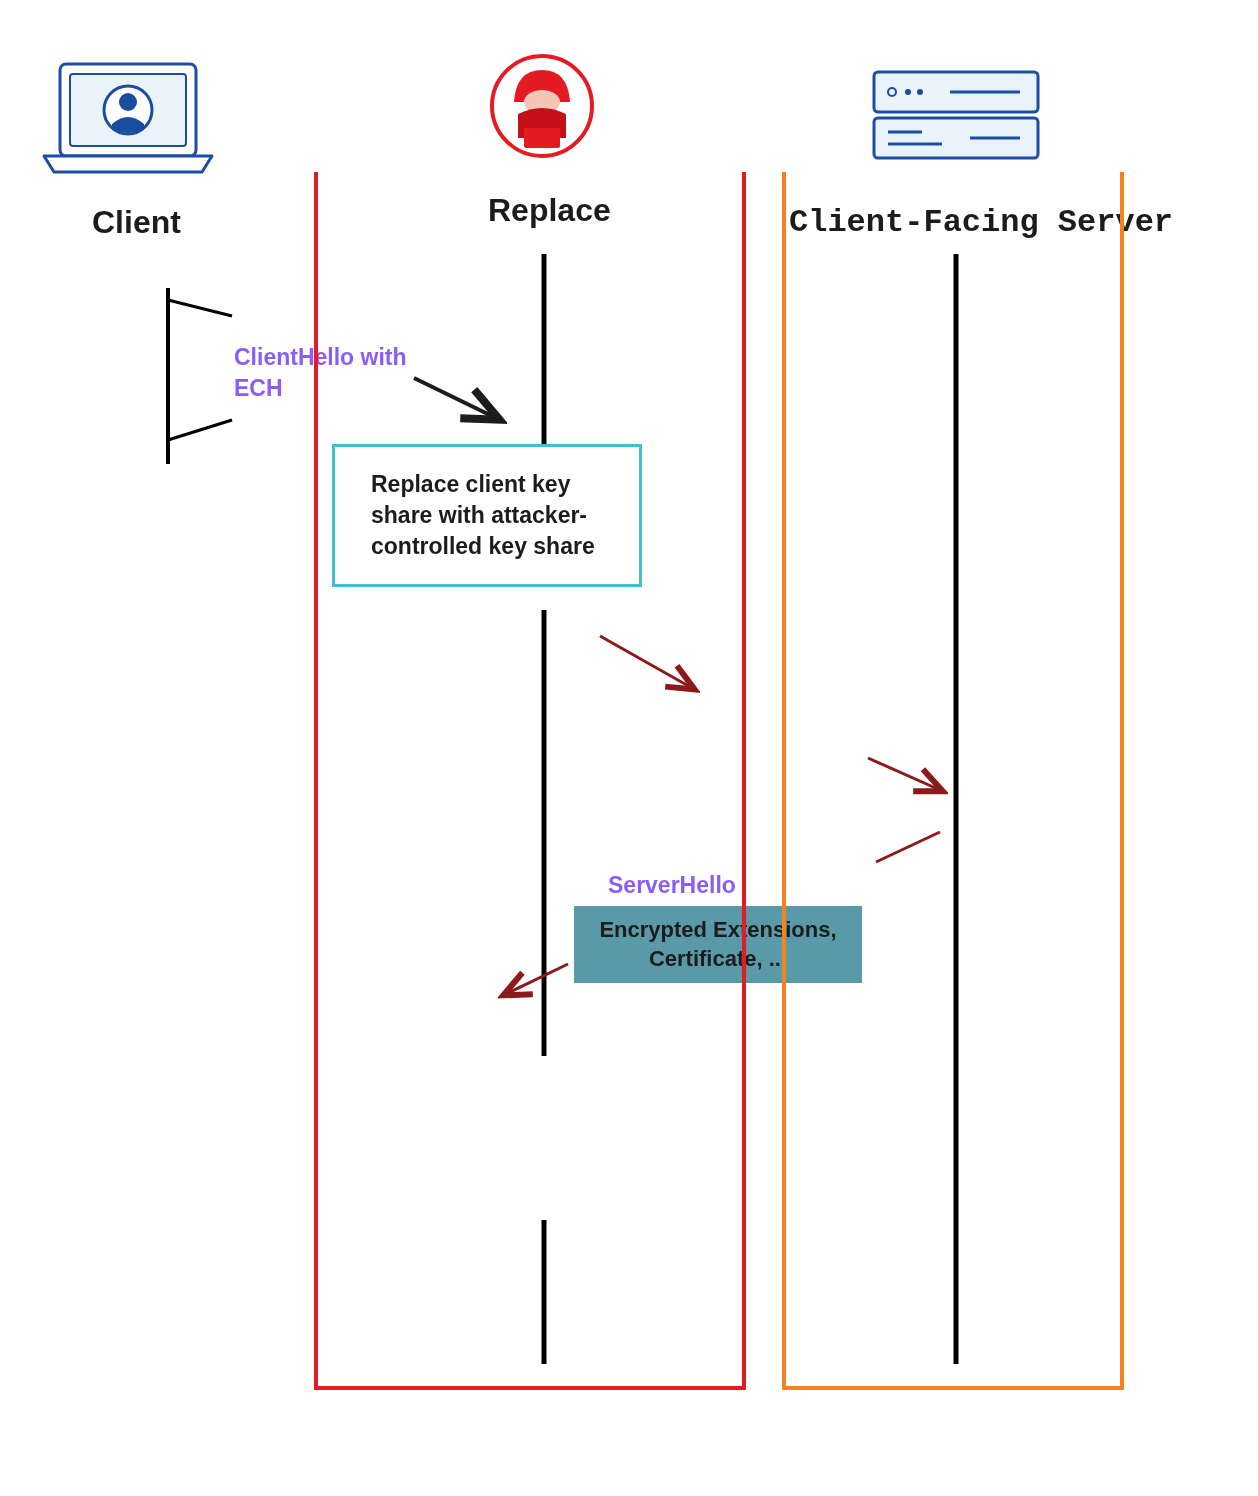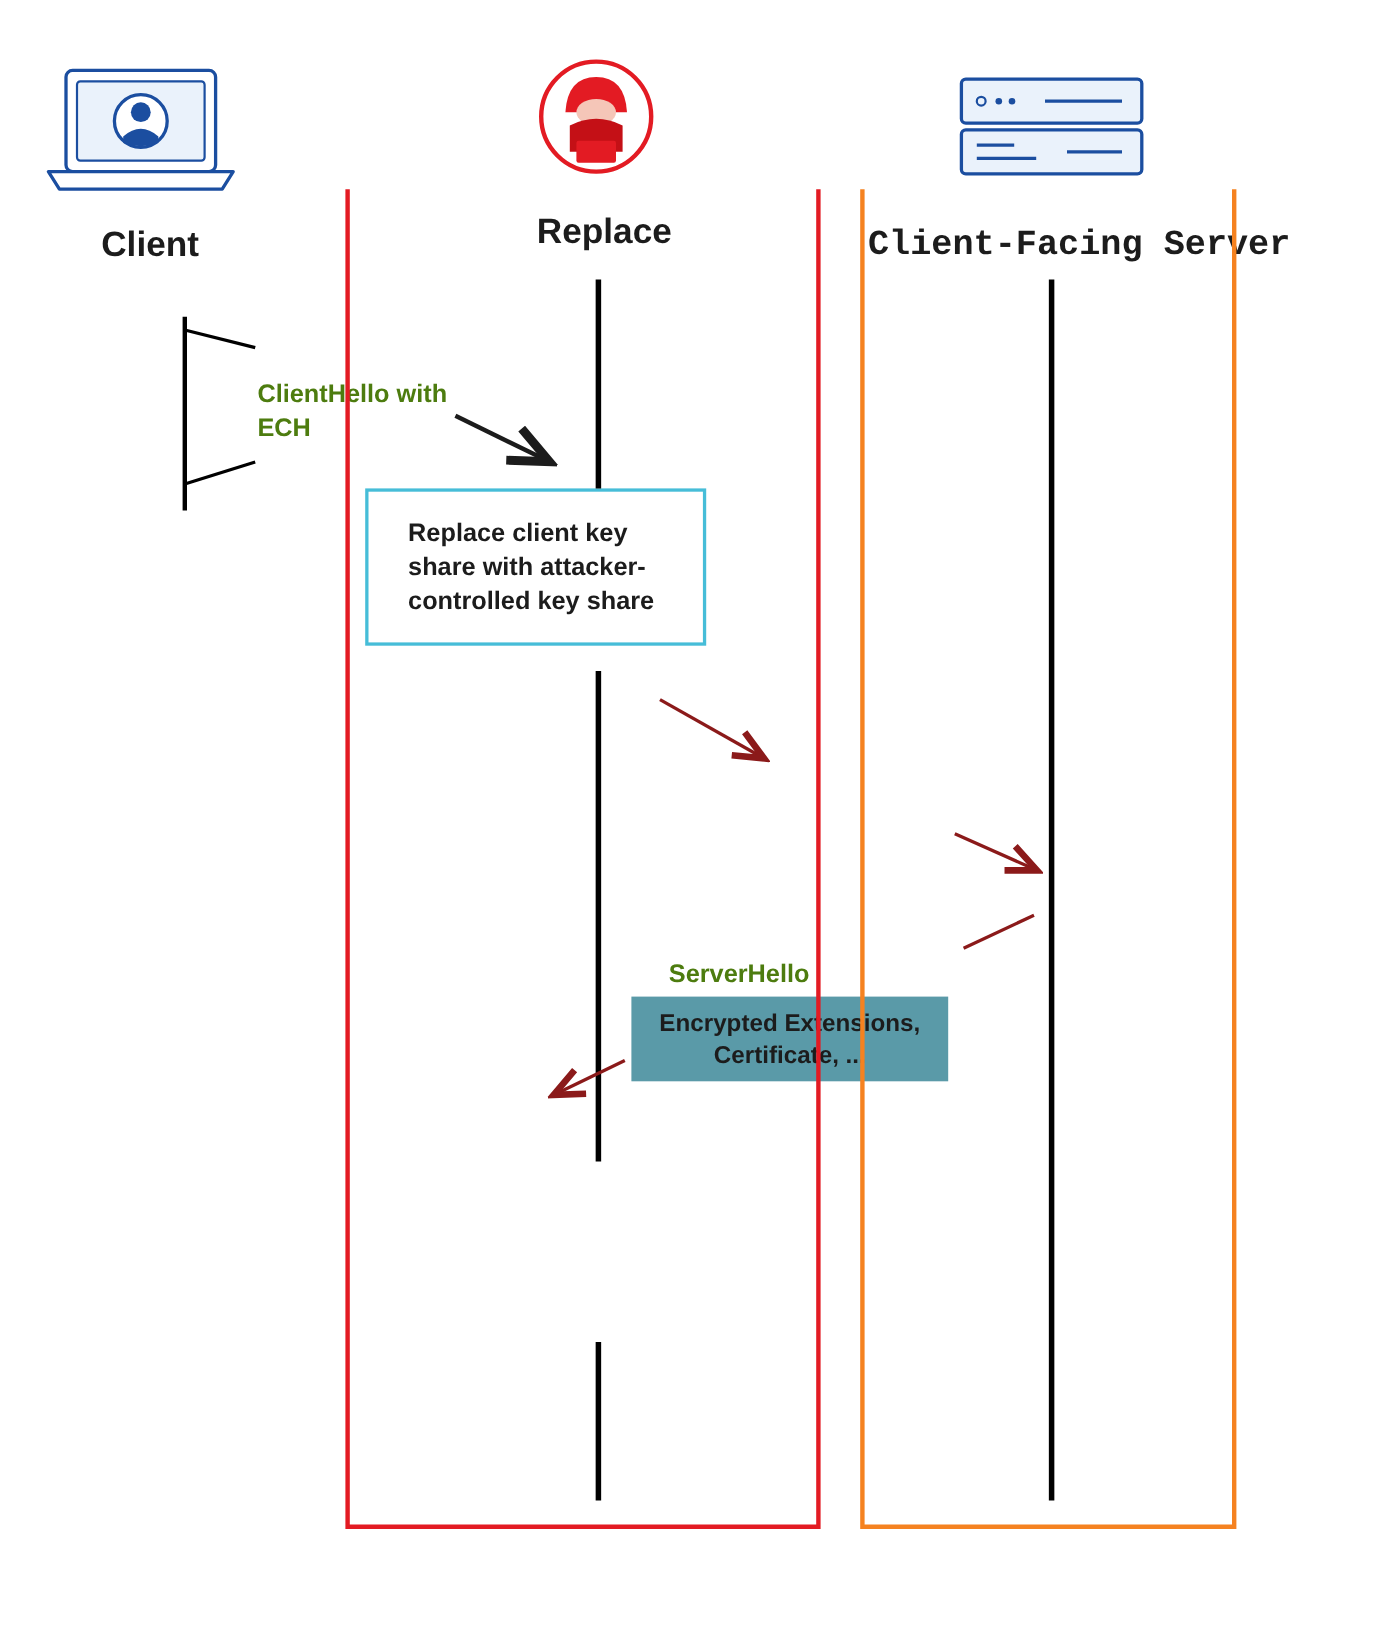--- a/index.html
+++ b/index.html
@@ -1,20 +1,20 @@
 <!DOCTYPE html>
 <html><head>
 <meta charset="utf-8">
 <style>
   * { box-sizing: border-box; margin: 0; padding: 0; }
   body { font-family: -apple-system, BlinkMacSystemFont, "Segoe UI", Helvetica, Arial, sans-serif; background: #fff; width: 1258px; height: 1496px; position: relative; }
   .canvas { position: absolute; top: 0; left: 0; width: 1258px; height: 1496px; }
   .label { position: absolute; font-weight: 700; color: #1c1c1c; }
   .label.title { font-size: 32px; }
-  .msg { position: absolute; font-weight: 700; font-size: 23px; color: #4d7c0f; line-height: 1.35; }
+  .msg { position: absolute; font-weight: 700; font-size: 23px; color: #8b5cf6; line-height: 1.35; }
   .box { position: absolute; background: #fff; border: 3px solid #46bdd8; padding: 22px 36px; font-weight: 700; font-size: 23px; color: #1c1c1c; line-height: 1.35; }
   .enc-box { position: absolute; background: #5a9aa8; padding: 10px 14px; font-weight: 700; font-size: 22px; color: #1c1c1c; text-align: center; line-height: 1.3; }
   svg.overlay { position: absolute; top: 0; left: 0; width: 1258px; height: 1496px; pointer-events: none; }
 </style>
 </head>
 <body>
 
 <div class="canvas">
 
   <svg style="position:absolute; left:38px; top:58px;" width="180" height="120" viewBox="0 0 180 120">

